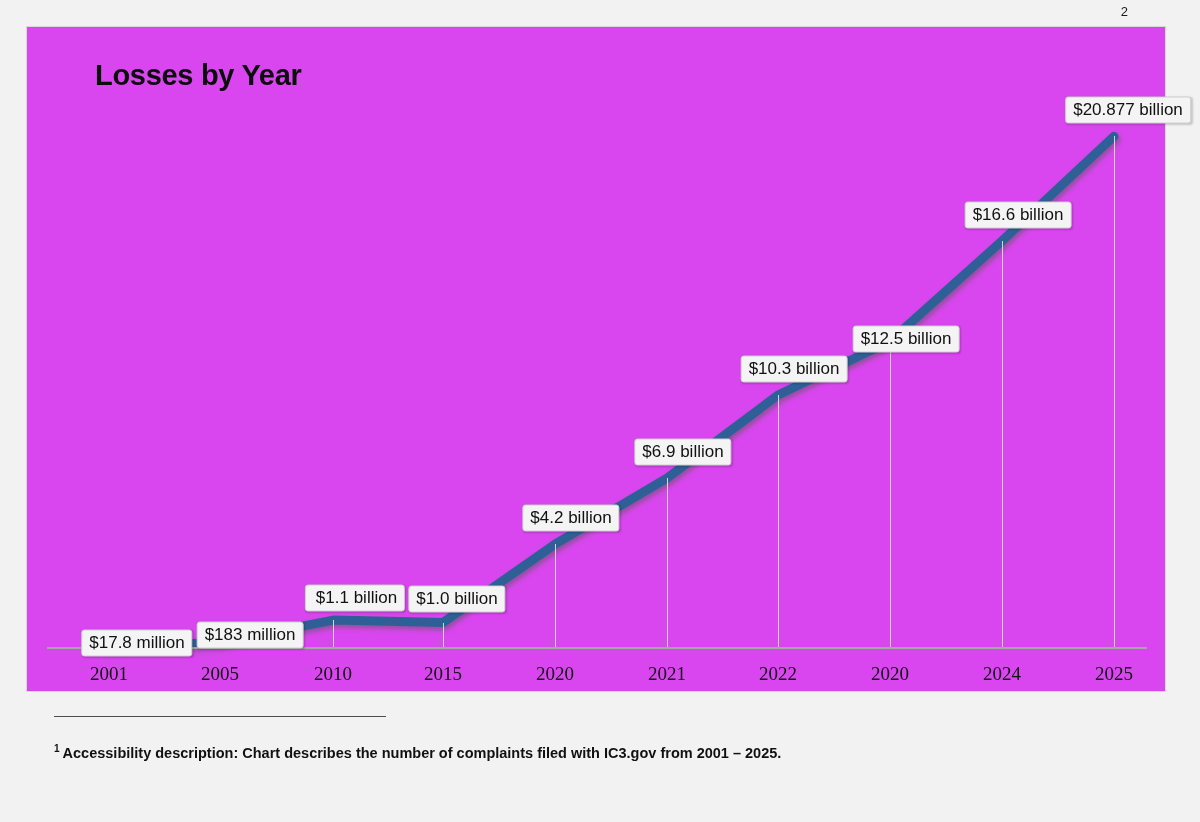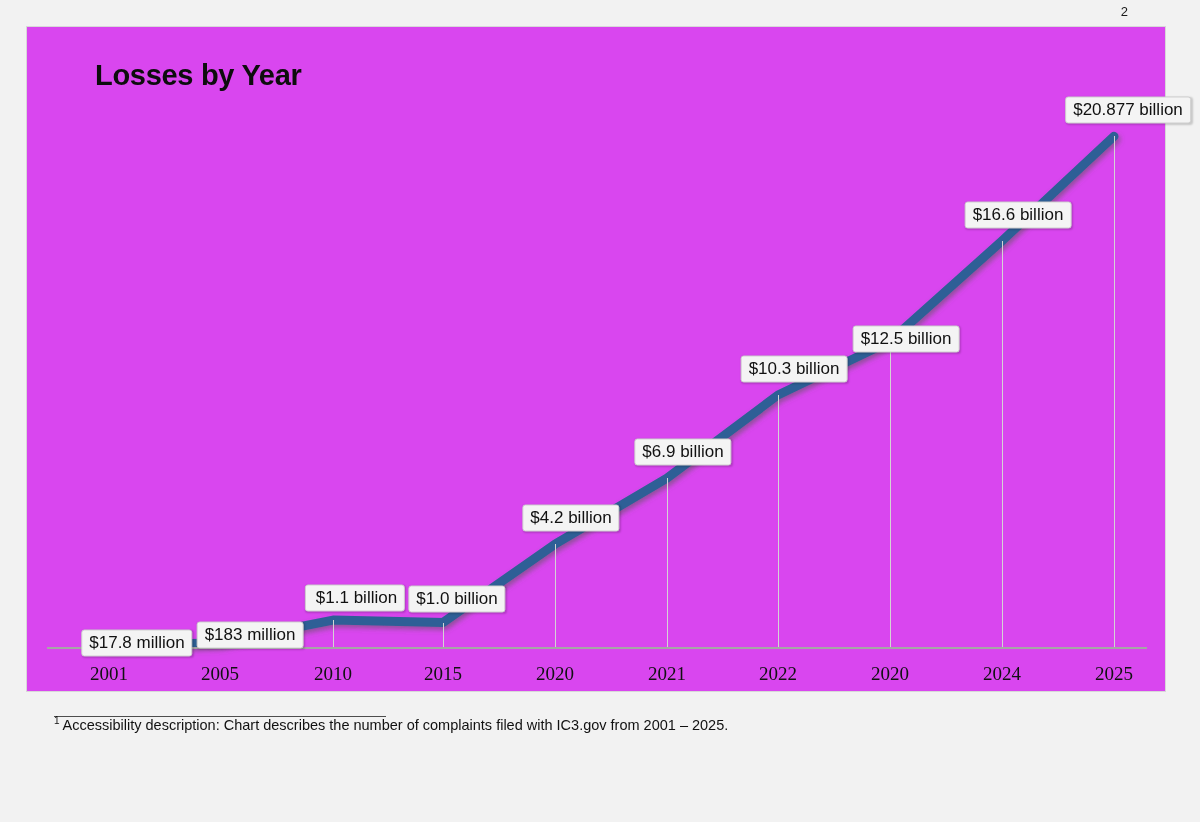--- a/index.html
+++ b/index.html
@@ -88,22 +88,23 @@
     position: absolute;
     left: 54px;
     top: 716px;
     width: 332px;
     height: 1px;
     background: #4d4d4d;
   }
   .footnotes {
     position: absolute;
     left: 54px;
-    top: 708px;
+    top: 736px;
     width: 1100px;
+    font-weight: bold;
   }
   .footnote {
     font-size: 14.5px;
     color: #111;
     line-height: 26px;
   }
   .footnote sup {
     font-size: 10px;
     margin-right: 3px;
   }

